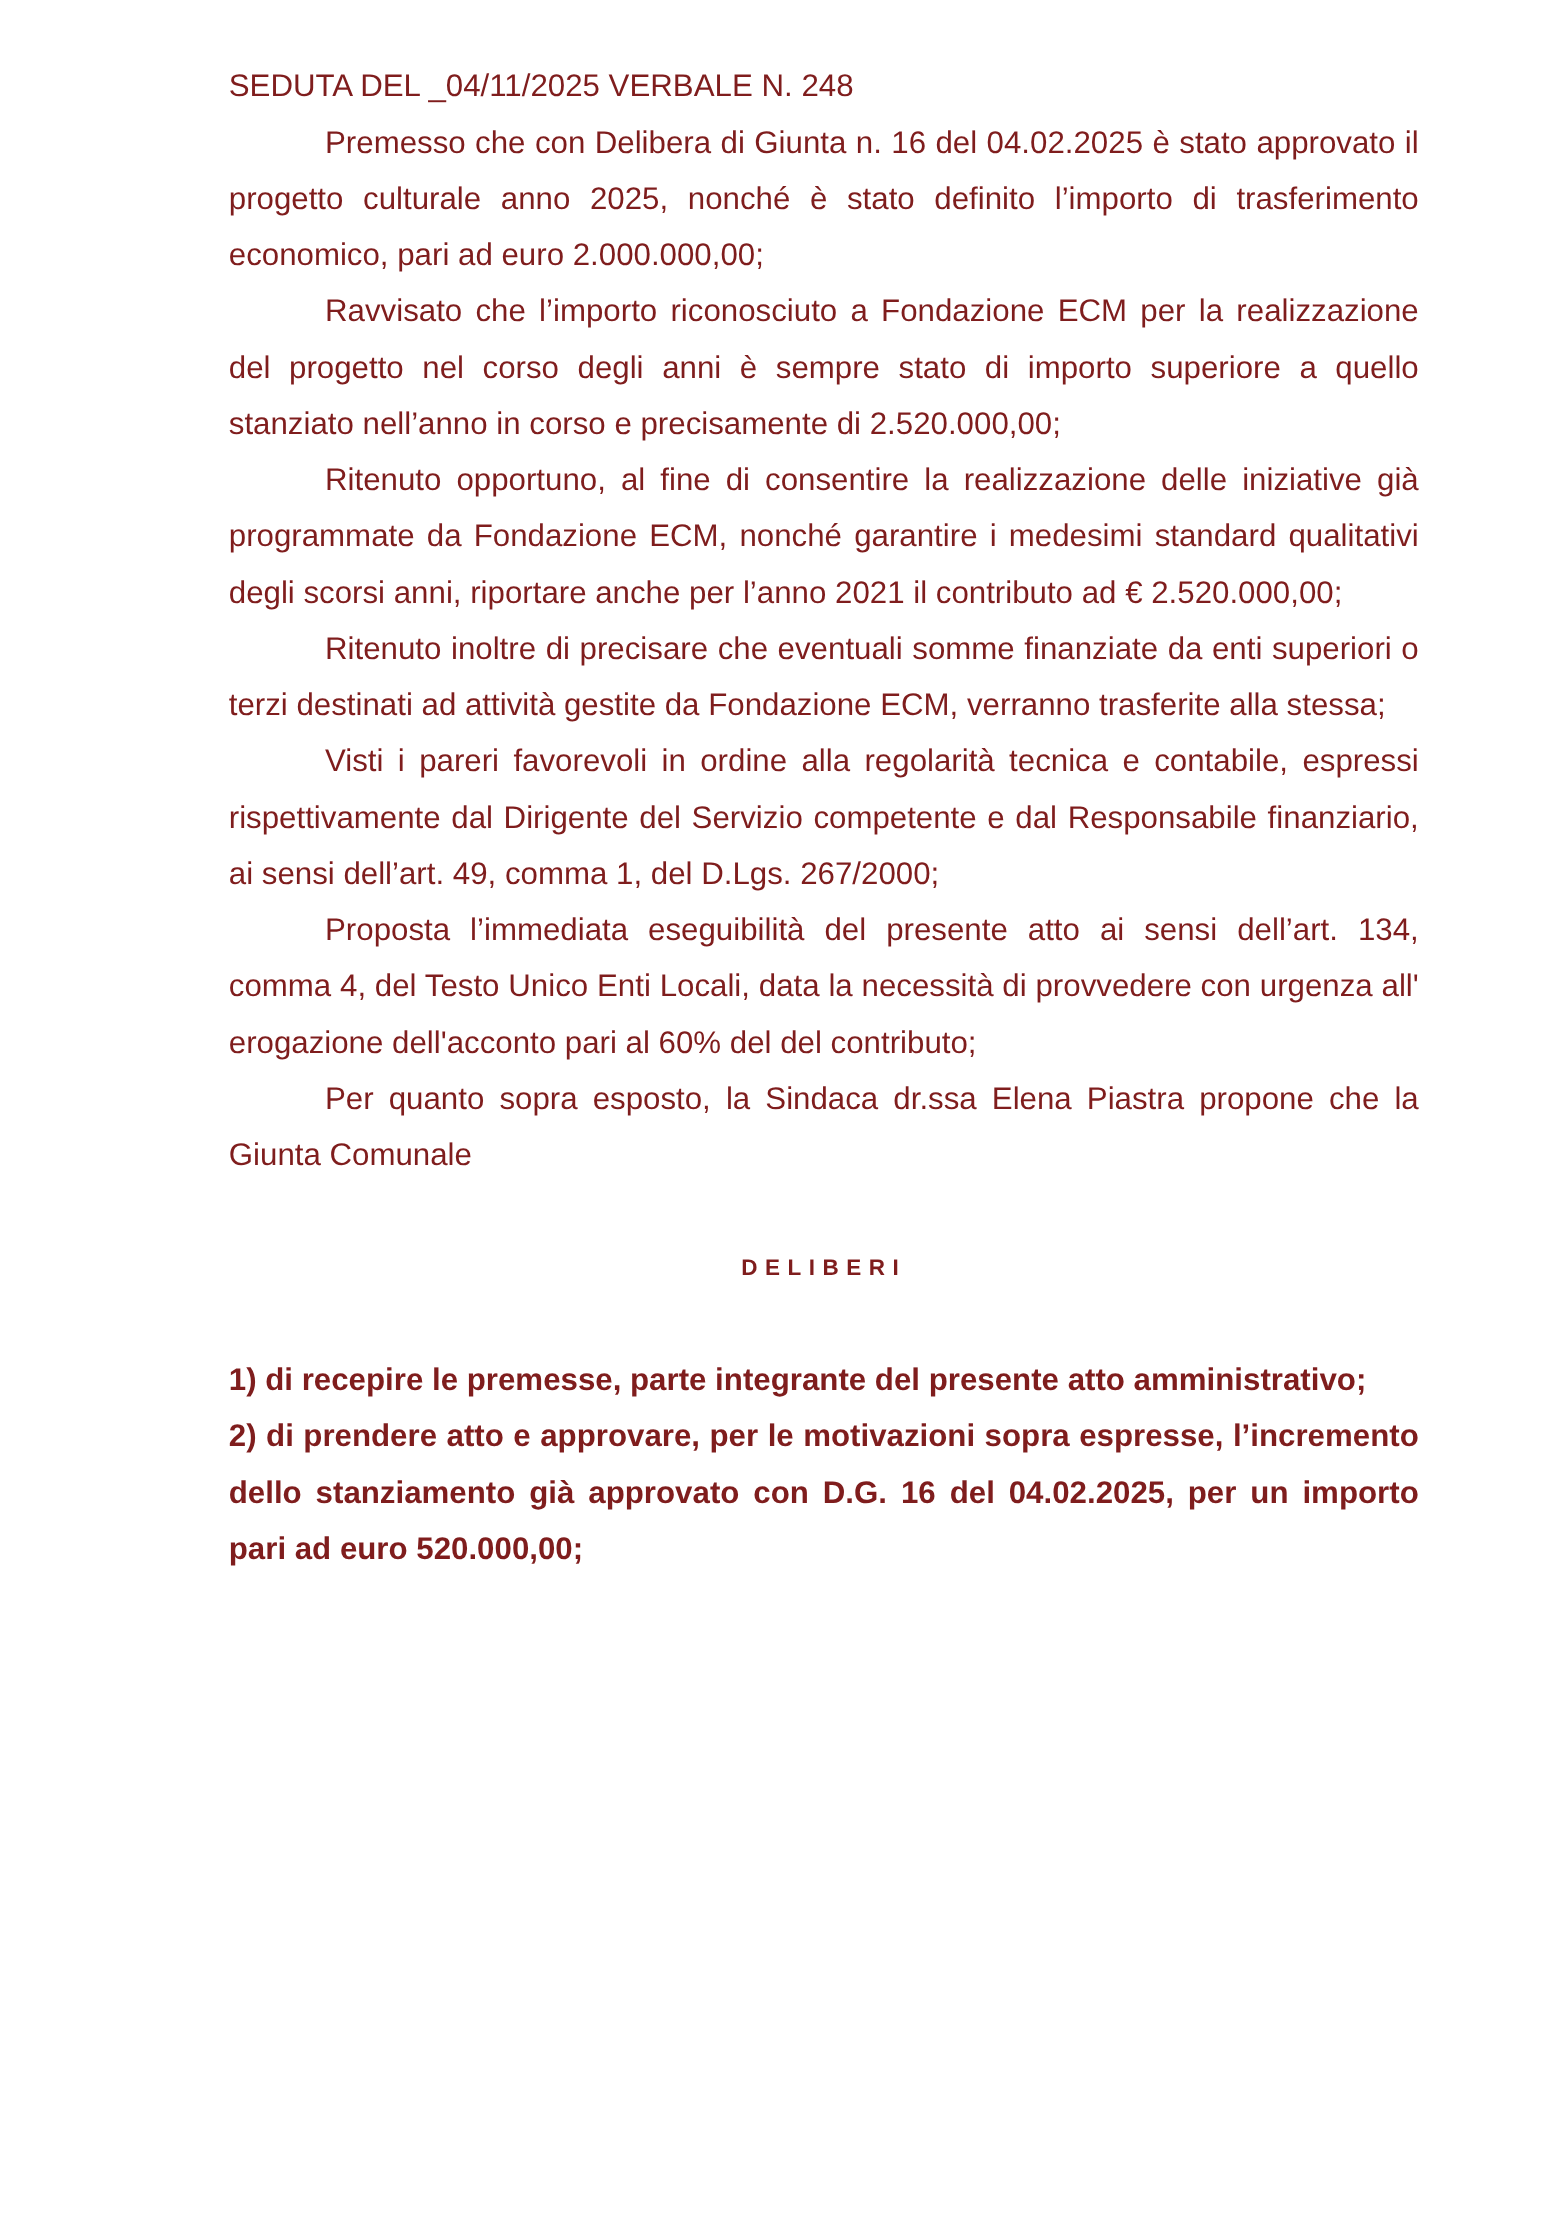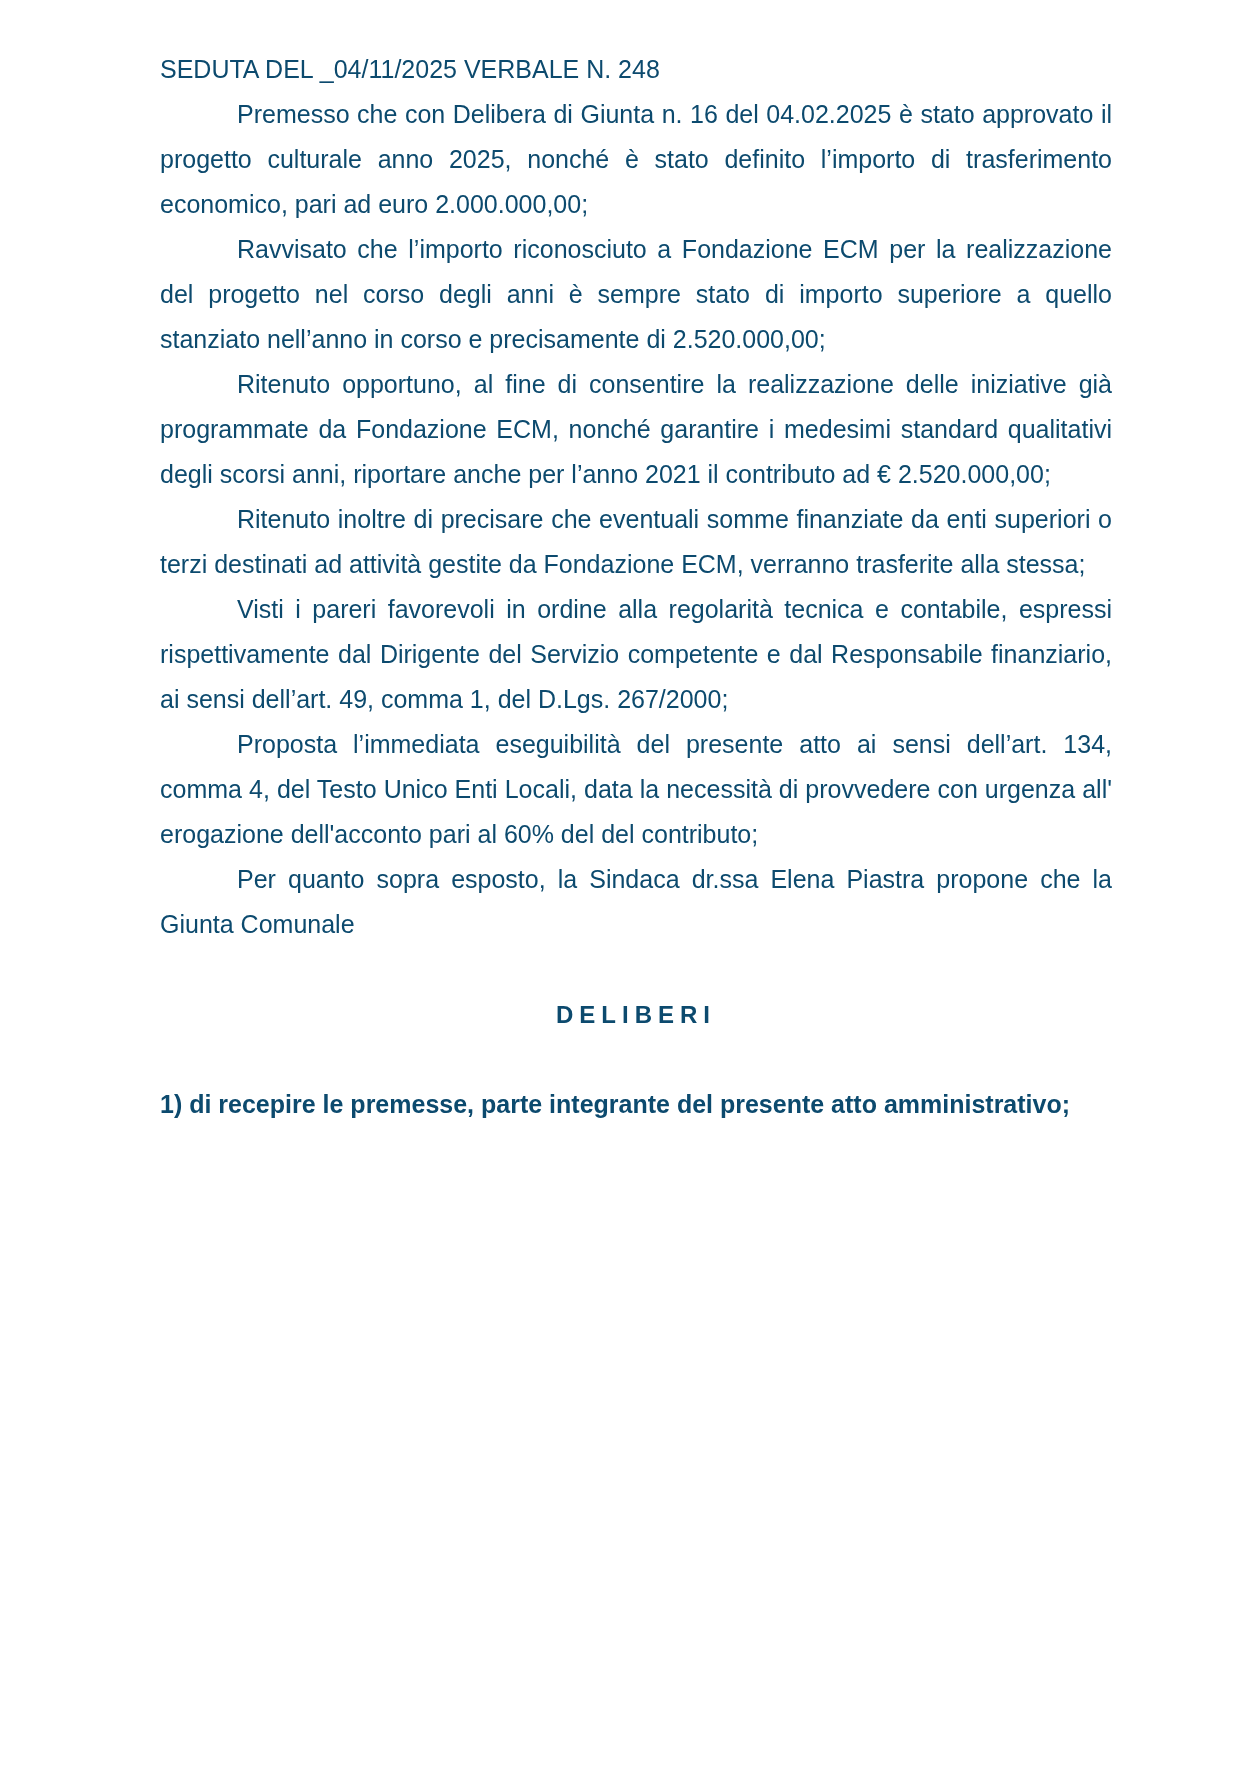--- a/index.html
+++ b/index.html
@@ -15,42 +15,42 @@
   }
   .page {
     position: relative;
     width: 1252px;
     height: 1782px;
     background: #ffffff;
     overflow: hidden;
   }
   .content {
     position: absolute;
-    left: 160px;
+    left: 183px;
     top: 47px;
     width: 952px;
     font-size: 25px;
     line-height: 45px;
-    color: #0c4a6e;
+    color: #7f1d1d;
   }
   .doc-header {
     margin: 0;
     text-align: left;
     white-space: nowrap;
   }
   .doc-body {
   }
   .para {
     margin: 0;
     text-align: justify;
     text-indent: 77px;
   }
   .deliberi-heading {
     margin: 45px 0;
-    font-size: 24px;
+    font-size: 18px;
     font-weight: bold;
     text-align: center;
     letter-spacing: 6px;
   }
   .resolution {
     margin: 0;
     text-align: justify;
     text-indent: 0;
     font-weight: bold;
   }
@@ -78,16 +78,17 @@
 
 
       <p class="para">Proposta l’immediata eseguibilità del presente atto ai sensi dell’art. 134, comma 4, del Testo Unico Enti Locali, data la necessità di provvedere con urgenza all' erogazione dell'acconto pari al 60% del del contributo;</p>
 
       <p class="para">Per quanto sopra esposto, la Sindaca dr.ssa Elena Piastra propone che la Giunta Comunale</p>
 
       <h2 class="deliberi-heading">DELIBERI</h2>
 
       <p class="resolution">1) di recepire le premesse, parte integrante del presente atto amministrativo;</p>
 
+      <p class="resolution">2) di prendere atto e approvare, per le motivazioni sopra espresse, l’incremento dello stanziamento già approvato con D.G. 16 del 04.02.2025, per un importo pari ad euro 520.000,00;</p>
 
     </div>
   </div>
 </div>
 
 </body></html>

